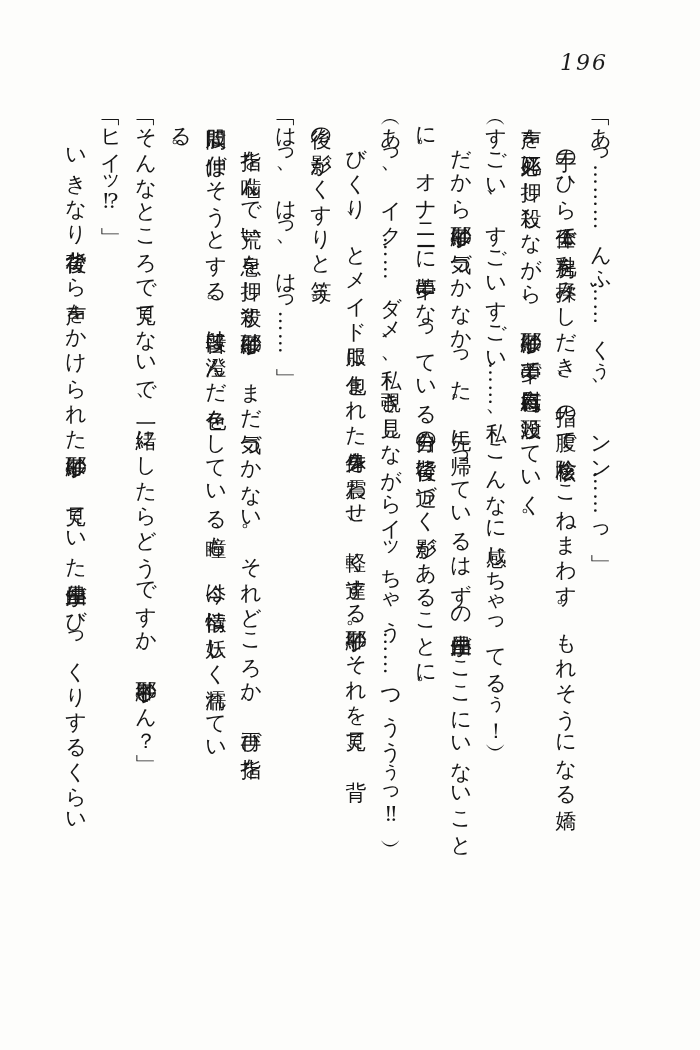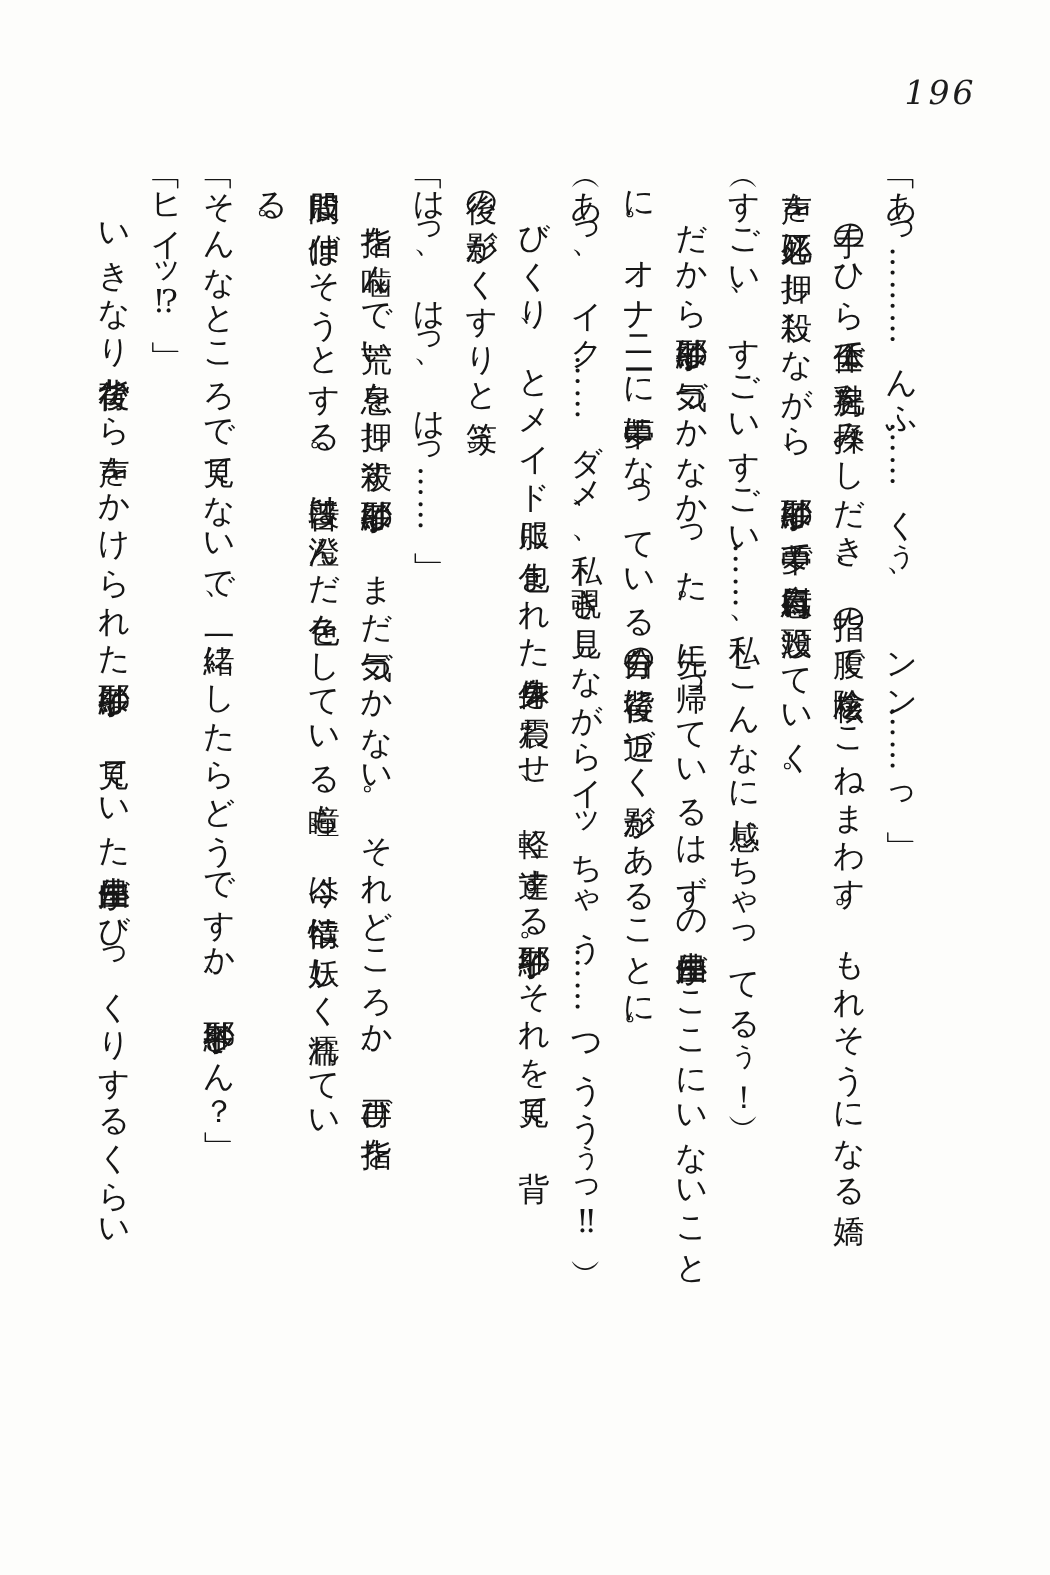--- a/index.html
+++ b/index.html
@@ -17,21 +17,20 @@
     overflow: hidden;
   }
   .page-number {
     position: absolute;
     top: 50px;
     left: 560px;
     font-size: 22px;
     font-style: italic;
     color: #1c1c1c;
     letter-spacing: 2px;
-    margin-left: 43px;
   }
   .text-block {
     position: absolute;
     top: 112px;
     right: 82px;
     height: 842px;
     writing-mode: vertical-rl;
     text-orientation: mixed;
     color: #161616;
   }

